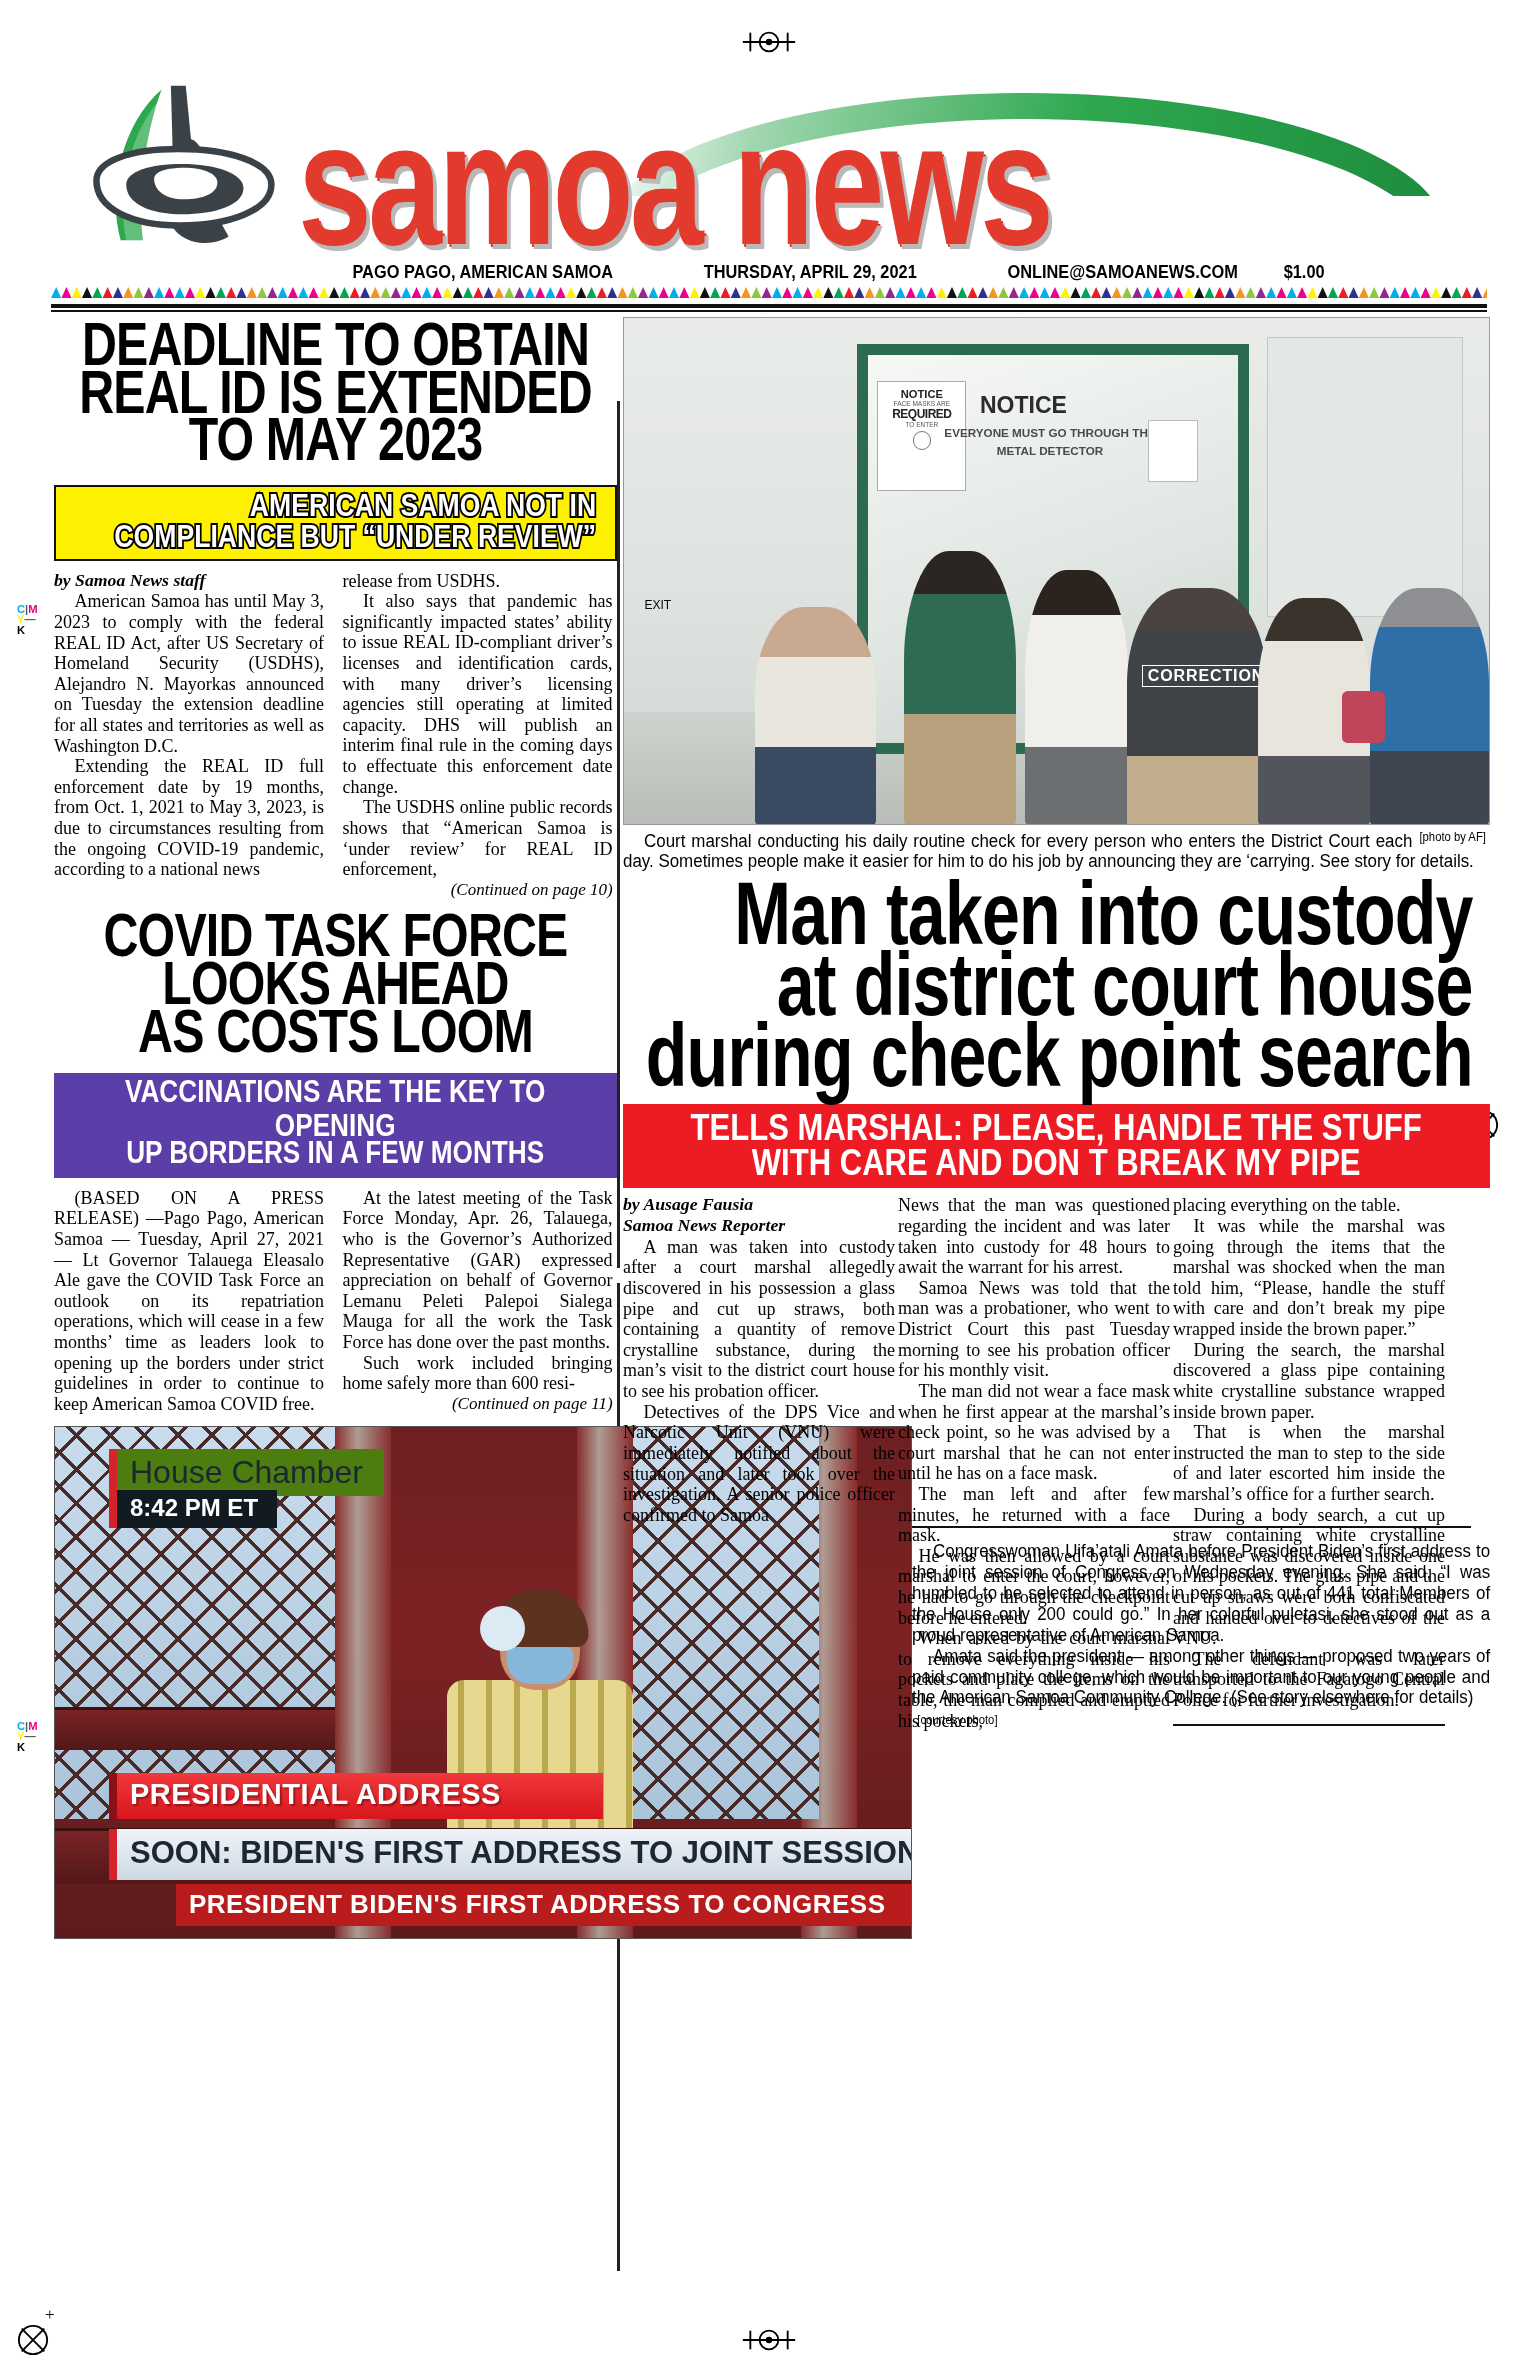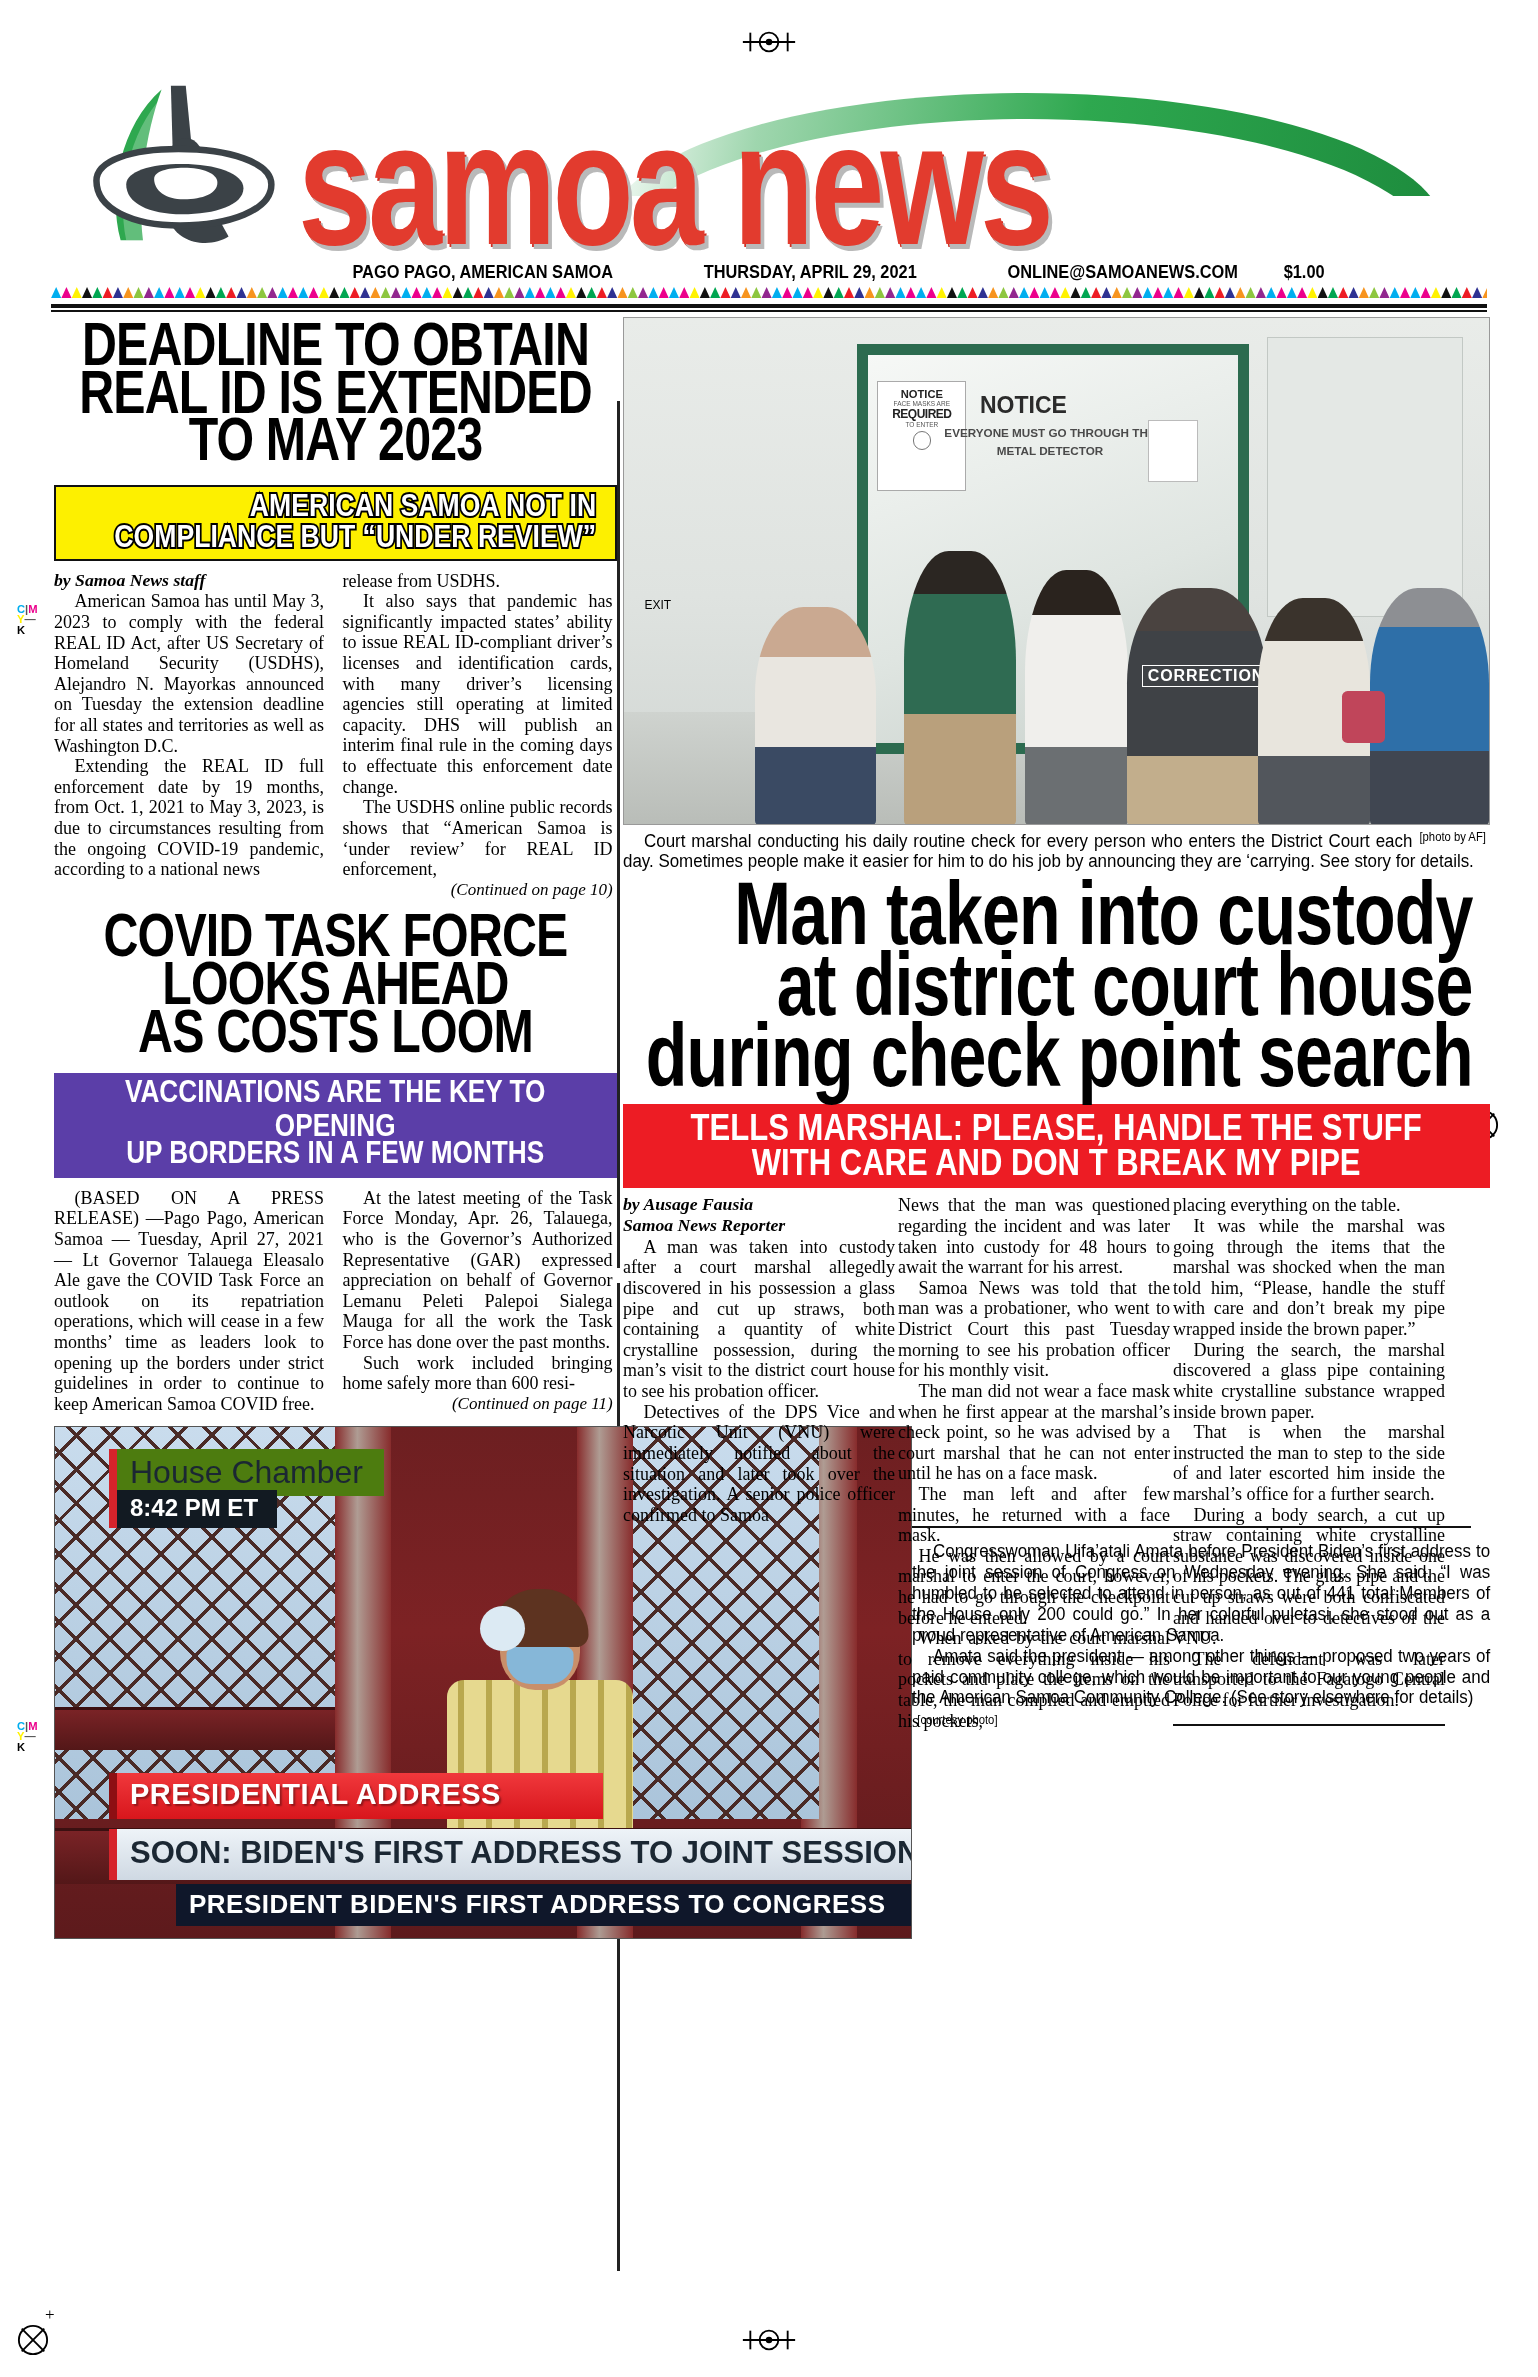--- a/index.html
+++ b/index.html
@@ -206,21 +206,21 @@
     color:#fff; font-weight:bold; font-size:29px; padding:5.6px 13px 7.5px;
     border-left:8.4px solid #8d0f13; letter-spacing:0.5px;
     text-shadow:1.9px 1.9px 1.9px rgba(0,0,0,.35);
   }
   #chamber-photo .lower2 {
     left:54px; bottom:58px; right:-13px; background:linear-gradient(180deg,#eef3f8,#cfd9e3);
     color:#1b2733; font-weight:bold; font-size:31px; padding:6.5px 13px 8.4px;
     border-left:8.4px solid #d6232b; white-space:nowrap; overflow:hidden;
   }
   #chamber-photo .lower3 {
-    left:121px; bottom:11.2px; right:-28px; background:#0f172a;
+    left:121px; bottom:11.2px; right:-28px; background:#b91c1c;
     color:#fff; font-weight:bold; font-size:26px; padding:4.7px 13px 6.5px;
     white-space:nowrap; overflow:hidden; letter-spacing:0.5px;
   }
   #chamber-photo .woman { position:absolute; left:392px; top:177px; }
   #chamber-photo .dress {
     width:186px; height:242px; background:
       repeating-linear-gradient(90deg,#e6d98f 0 11.2px,#b9a84e 11.2px 17px,#e6d98f 17px 28px),
       #ddd08a;
     border-radius:17px 17px 5.6px 5.6px;
   }
@@ -593,21 +593,21 @@
 
   <div class="red-band">
     <div class="bt">TELLS MARSHAL:   PLEASE, HANDLE THE STUFF</div>
     <div class="bt">WITH CARE AND DON T BREAK MY PIPE</div>
   </div>
 
   <div class="cols3">
     <div class="bodycol w292">
       <div class="byline">by Ausage Fausia</div>
       <div class="byline">Samoa News Reporter</div>
-      <p>A man was taken into custody after a court marshal allegedly discovered in his possession a glass pipe and cut up straws, both containing a quantity of white crystalline possession, during the man’s visit to the district court house to see his probation officer.</p>
+      <p>A man was taken into custody after a court marshal allegedly discovered in his possession a glass pipe and cut up straws, both containing a quantity of remove crystalline substance, during the man’s visit to the district court house to see his probation officer.</p>
       <p>Detectives of the DPS Vice and Narcotic Unit (VNU) were immediately notified about the situation and later took over the investigation. A senior police officer confirmed to Samoa</p>
     </div>
     <div class="bodycol w292">
       <p style="text-indent:0">News that the man was questioned regarding the incident and was later taken into custody for 48 hours to await the warrant for his arrest.</p>
       <p>Samoa News was told that the man was a probationer, who went to District Court this past Tuesday morning to see his probation officer for his monthly visit.</p>
       <p>The man did not wear a face mask when he first appear at the marshal’s check point, so he was advised by a court marshal that he can not enter until he has on a face mask.</p>
       <p>The man left and after few minutes, he returned with a face mask.</p>
       <p>He was then allowed by a court marshal to enter the court, however, he had to go through the checkpoint before he entered.</p>
       <p>When asked by the court marshal to remove everything inside his pockets and place the items on the table, the man complied and emptied his pockets,</p>
     </div>

